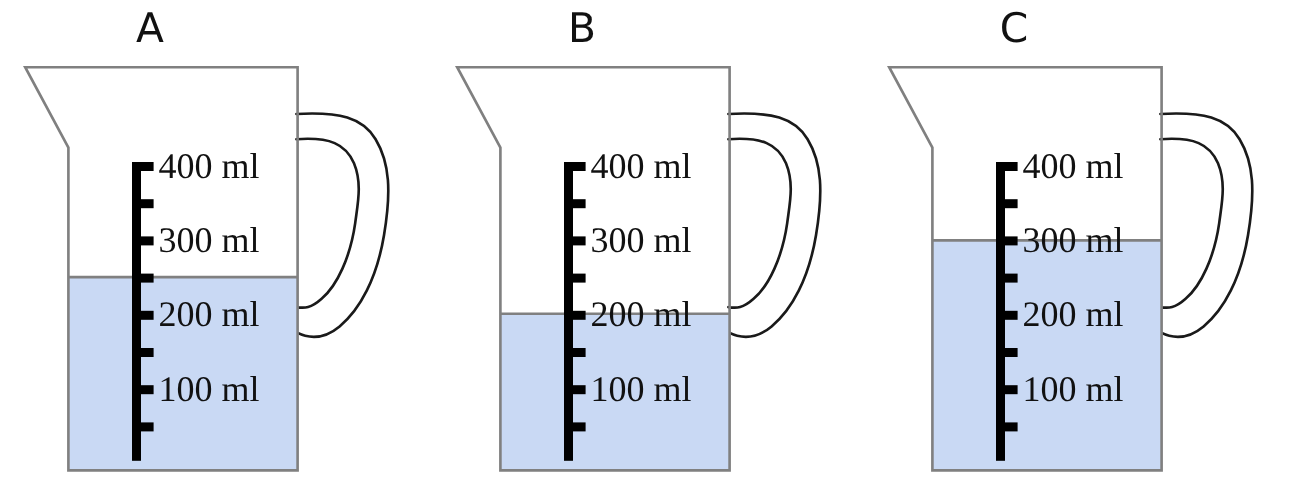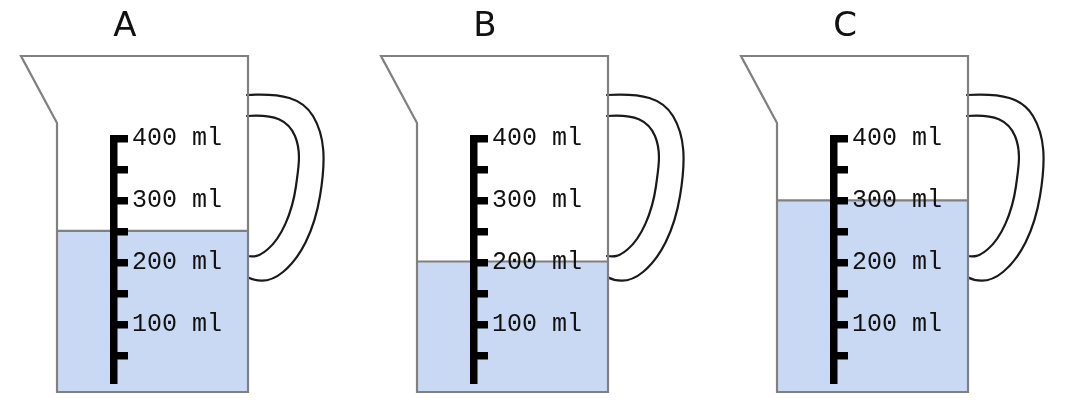--- a/index.html
+++ b/index.html
@@ -39,23 +39,23 @@
     line-height: 44px;
     user-select: none;
   }
   .jug-svg {
     position: absolute;
     left: 0;
     top: 0;
   }
   .scale-label {
     position: absolute;
-    font-size: 25px;
+    font-size: 30px;
     color: #111111;
-    font-family: Liberation Mono, monospace;
+    font-family: Liberation Serif, serif;
     white-space: nowrap;
     line-height: 25px;
     user-select: none;
   }
 </style>
 </head>
 <body>
 
 <div id="stage" style="background: rgb(255, 255, 255);">
 

